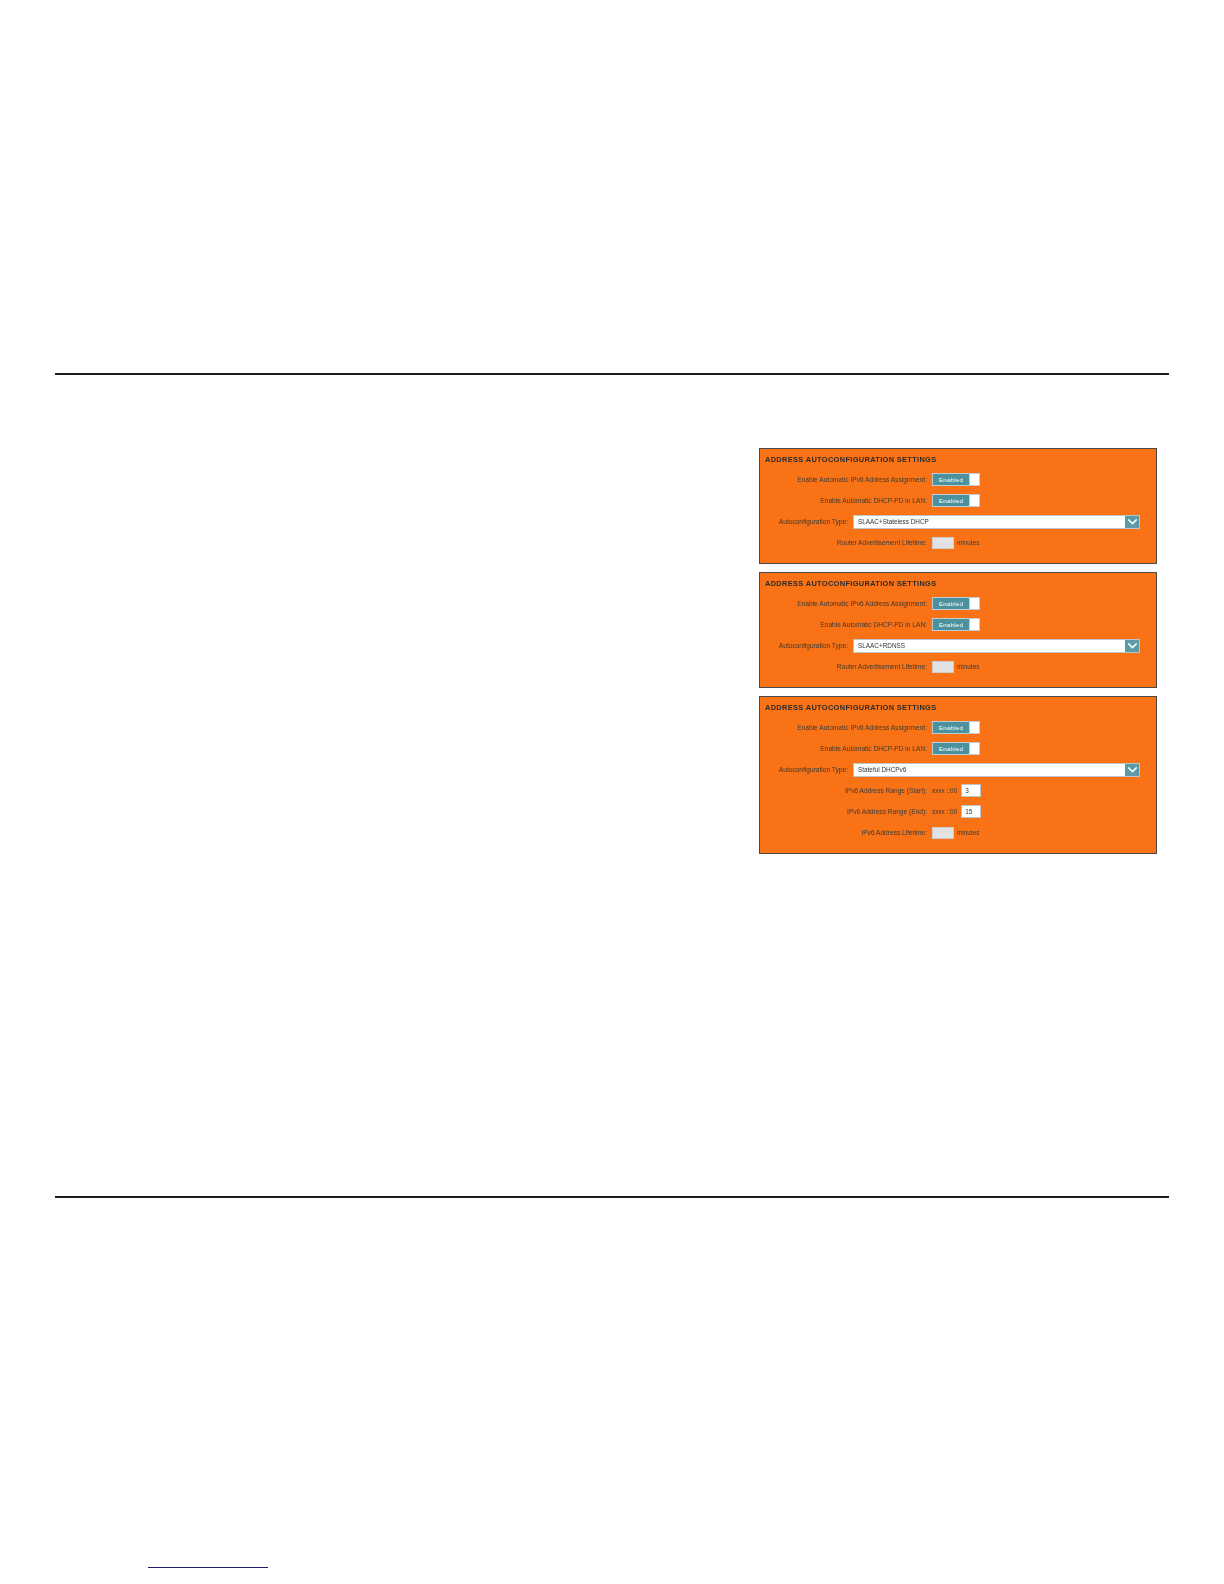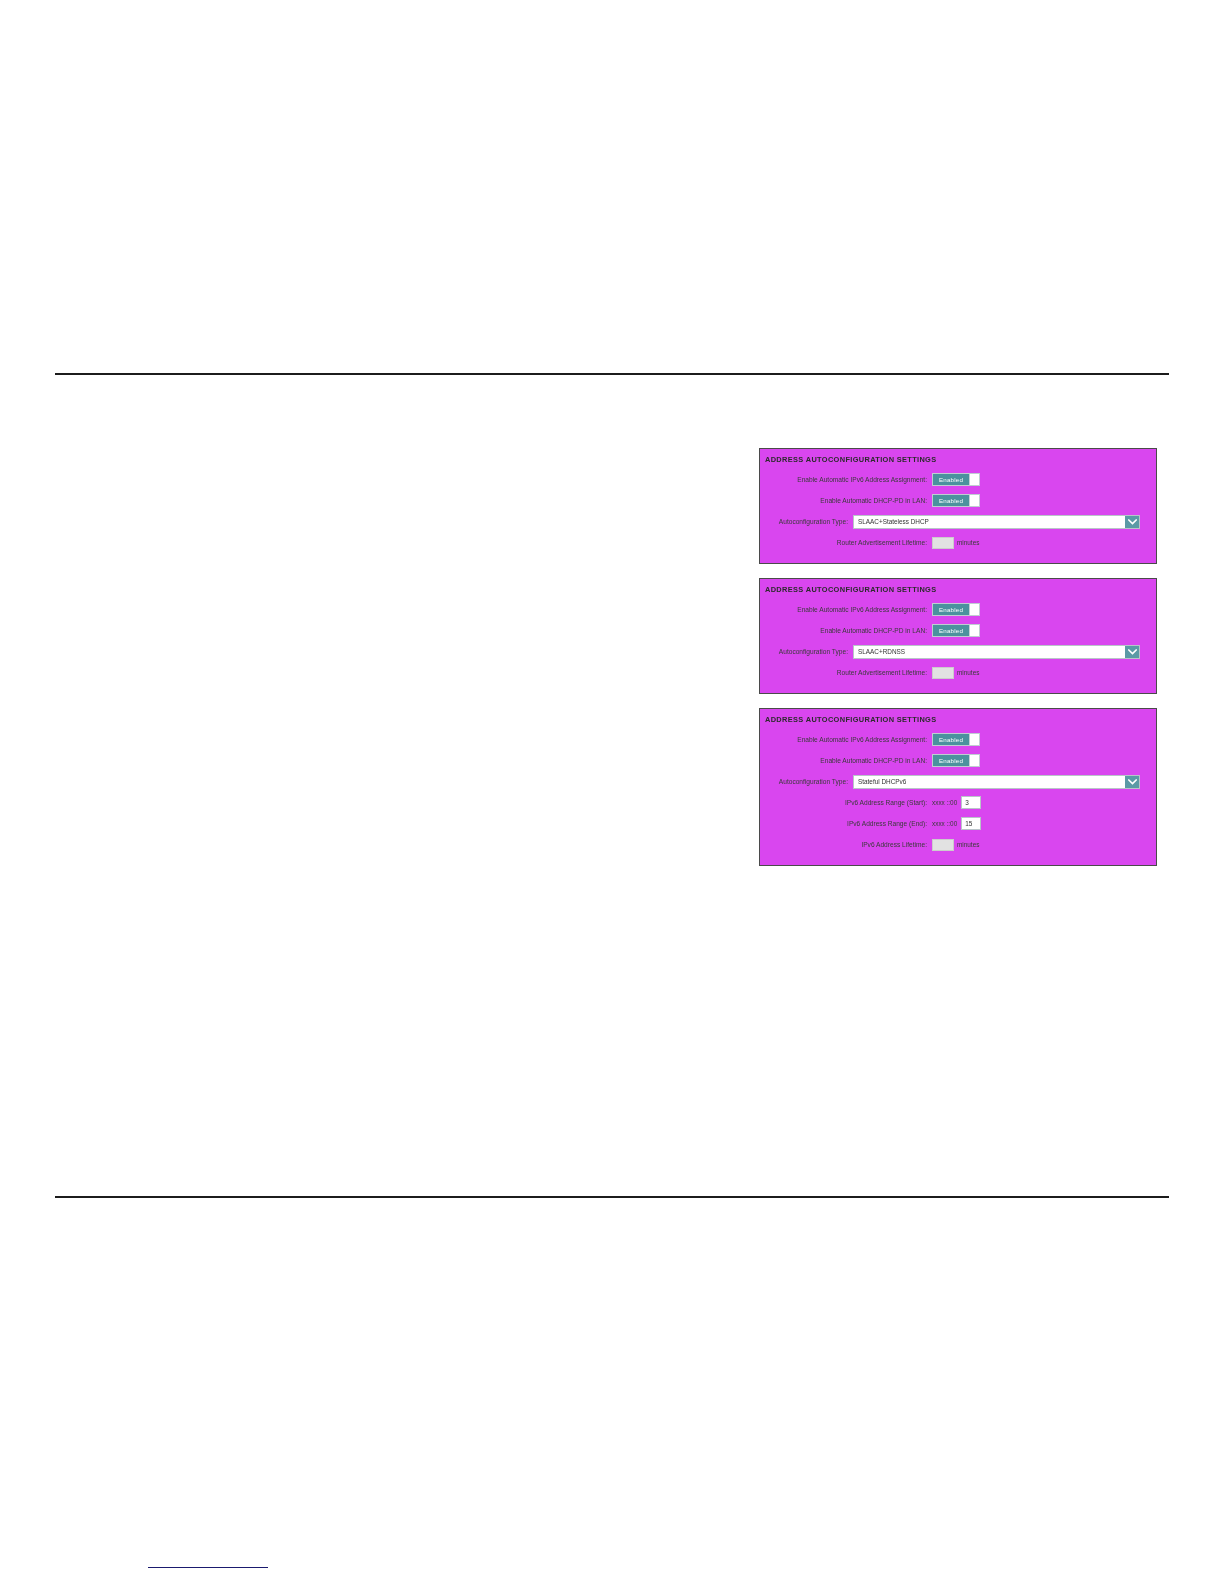--- a/index.html
+++ b/index.html
@@ -38,24 +38,24 @@
   
   .panel-stack {
     position: absolute;
     left: 759px;
     top: 448px;
     width: 398px;
   }
 
   .panel {
     border: 1px solid #4a4a4a;
-    background: #d946ef;
+    background: #f97316;
     box-sizing: border-box;
     padding: 6px 16px 10px 0;
-    margin-bottom: 14px;
+    margin-bottom: 8px;
   }
 
   .panel-title {
     font-size: 7.4px;
     font-weight: bold;
     color: #2b2b2b;
     letter-spacing: 0.35px;
     padding-left: 5px;
     margin-bottom: 5px;
     white-space: nowrap;

